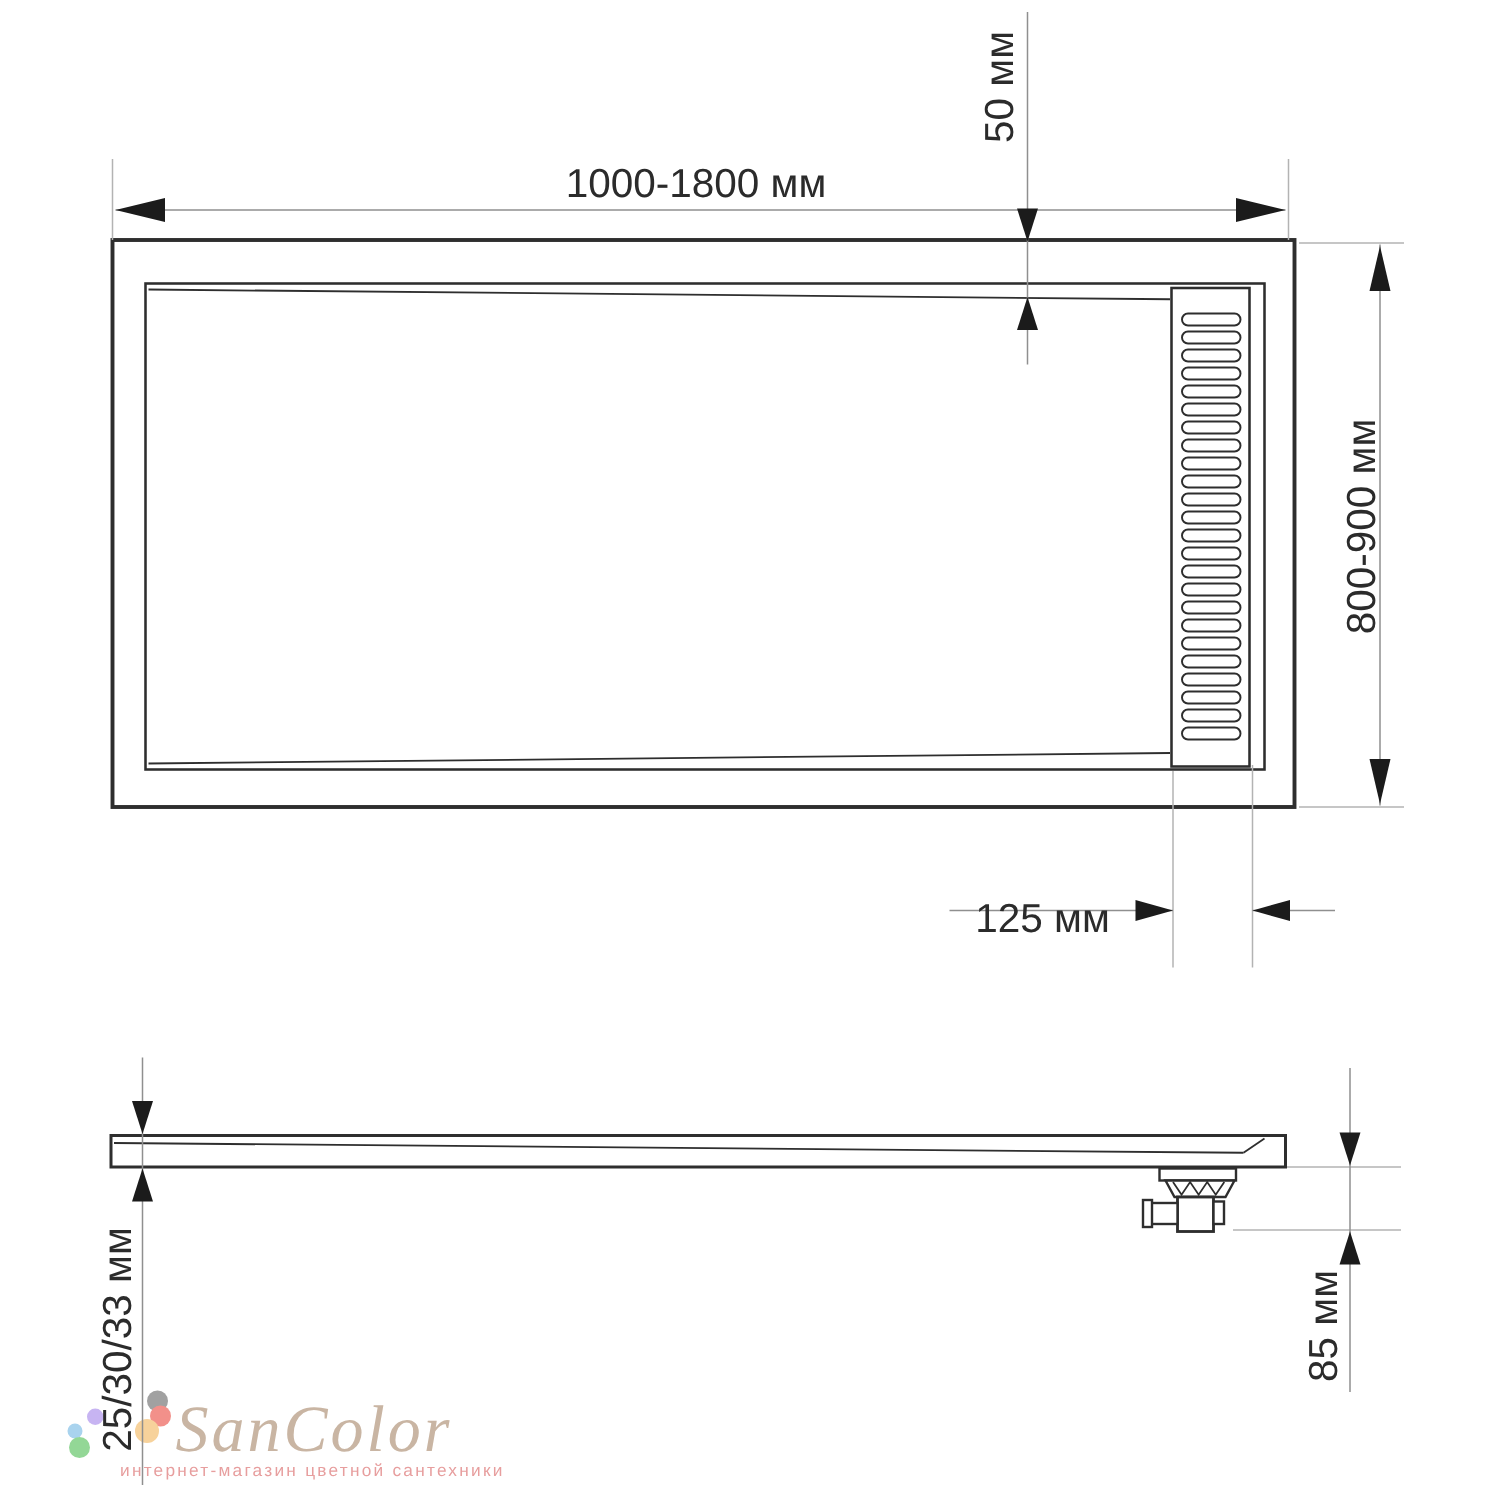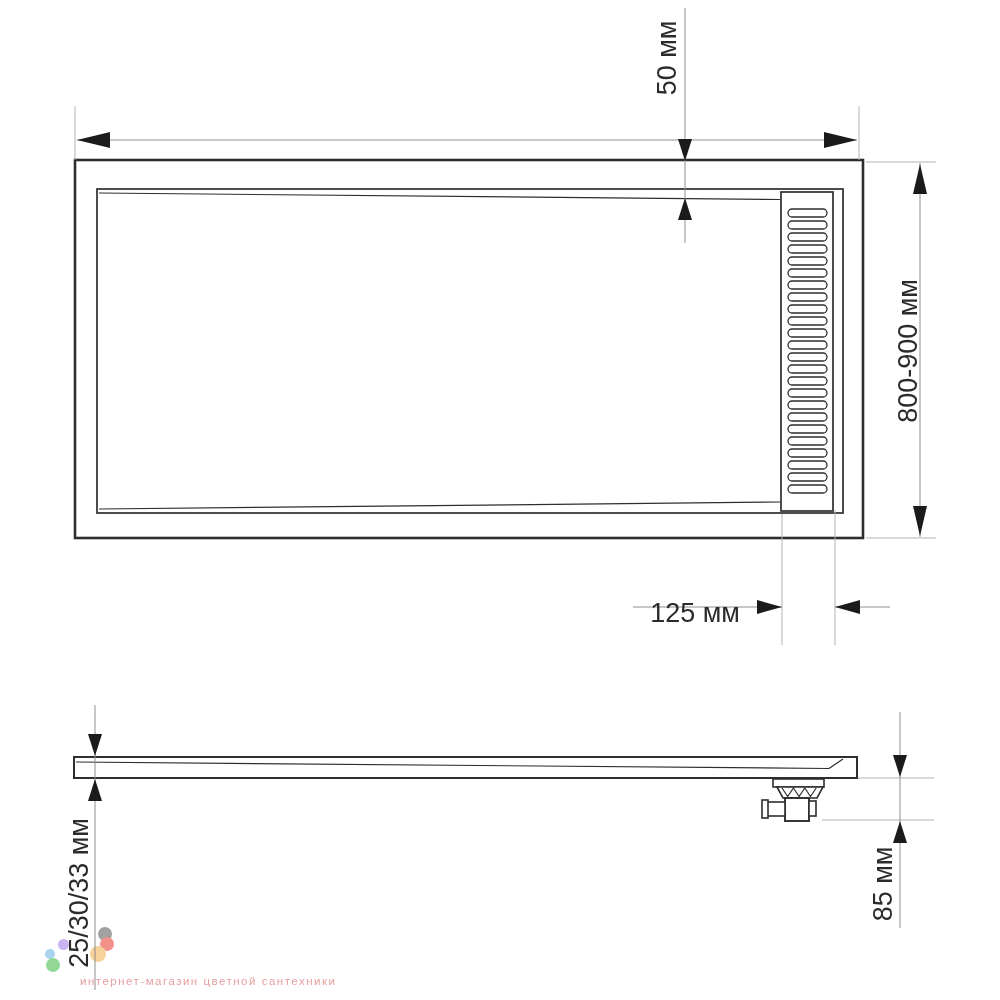--- a/index.html
+++ b/index.html
@@ -32,20 +32,21 @@
 <div id="stage">
 
   <div id="logo">
     <div class="logo-dot" style="left: 98px; top: 927px; width: 14px; height: 14px; background: rgb(161, 161, 161);"></div>
     <div class="logo-dot" style="left: 100px; top: 937px; width: 14px; height: 14px; background: rgb(242, 144, 138);"></div>
     <div class="logo-dot" style="left: 58px; top: 939px; width: 11px; height: 11px; background: rgb(199, 180, 242);"></div>
     <div class="logo-dot" style="left: 45px; top: 949px; width: 10px; height: 10px; background: rgb(169, 211, 238);"></div>
     <div class="logo-dot" style="left: 90px; top: 946px; width: 16px; height: 16px; background: rgb(247, 210, 155);"></div>
     <div class="logo-dot" style="left: 46px; top: 958px; width: 14px; height: 14px; background: rgb(147, 215, 150);"></div>
   </div>
+  <div id="brand" style="color: rgb(201, 181, 163);">SanColor</div>
   <div id="tagline" style="color: rgb(231, 158, 158);">интернет-магазин цветной сантехники</div>
 
   <svg id="linework" width="1000" height="1000" viewBox="0 0 1000 1000">
 
     <g>
       <rect x="75" y="160" width="788" height="378" class="outline-thick"></rect>
       <rect x="97" y="189" width="746" height="324" class="outline-med"></rect>
       <line x1="99" y1="193" x2="780" y2="199.5" class="thin"></line>
       <line x1="99" y1="509" x2="780" y2="502" class="thin"></line>
       <rect x="781" y="192" width="52" height="319" class="outline-med"></rect>
@@ -132,18 +133,19 @@
 
     <g>
       <line x1="858" y1="778" x2="934" y2="778" class="ext"></line>
       <line x1="822" y1="820" x2="934" y2="820" class="ext"></line>
       <line x1="900" y1="712" x2="900" y2="928" class="dim"></line>
       <polygon class="arrow" points="900,777 893,755 907,755"></polygon>
       <polygon class="arrow" points="900,821 893,843 907,843"></polygon>
     </g>
   </svg>
 
+  <div class="label" style="left:464px;top:123px;">1000-1800 мм</div>
   <div class="label v" style="left:667px;top:58px;">50 мм</div>
   <div class="label v" style="left:908px;top:351px;">800-900 мм</div>
   <div class="label" style="left:695px;top:589px;margin-top:24px;">125 мм</div>
   <div class="label v" style="left:79px;top:893px;">25/30/33 мм</div>
   <div class="label v" style="left:883px;top:884px;">85 мм</div>
 </div>
 
 </body></html>

